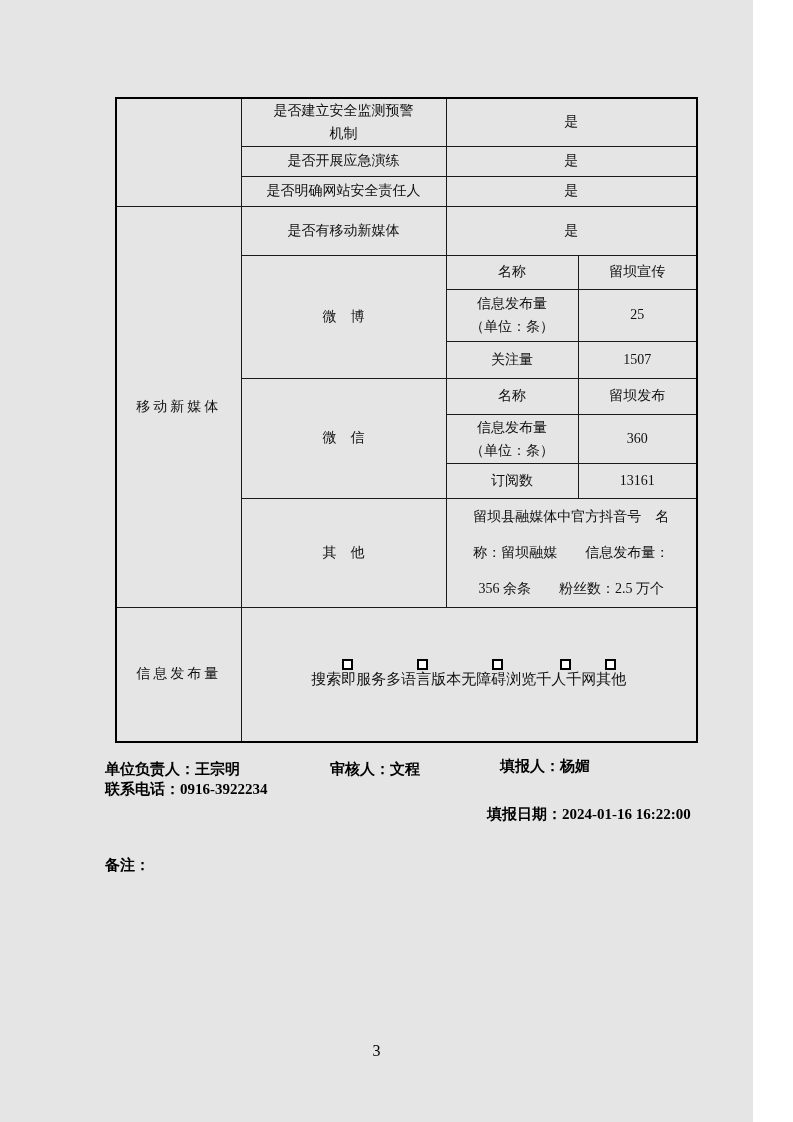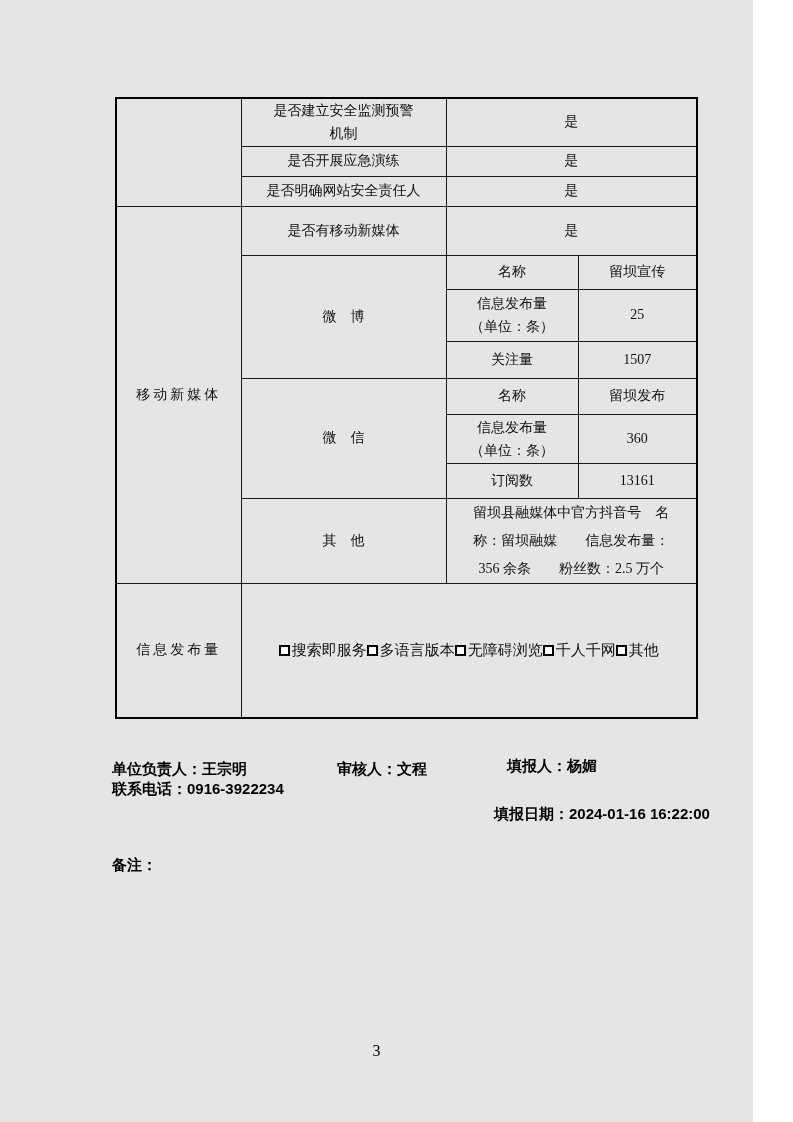--- a/index.html
+++ b/index.html
@@ -33,47 +33,46 @@
   .h48{height:48px} .h30{height:30px} .h49{height:49px} .h34{height:34px}
   .h52{height:52px} .h37{height:37px} .h36{height:36px} .h35{height:35px}
   .h85{height:85px} .h135{height:135px}
   td.pre { white-space: pre-line; line-height: 23px; }
   td.cat { letter-spacing: 3px; }
   td.other-text {
     text-align: left;
     padding-left: 15px;
     padding-right: 8px;
     white-space: pre-line;
-    line-height: 28px;
+    line-height: 36px;
   }
   .cb-row {
     display: flex;
     align-items: center;
     justify-content: center;
     font-size: 15px;
     white-space: nowrap;
   }
-  .cb-item { display: flex; align-items: center; }
+  .cb-item { display: flex; align-items: center; flex-direction: column; }
   .cb {
     display: inline-block;
     width: 11px;
     height: 11px;
     border: 2px solid #000;
     background: #fff;
     margin-right: 2px;
     flex: 0 0 auto;
   }
   .footer-item {
     position: absolute;
-    font-family: Liberation Sans, sans-serif;
+    font-family: Liberation Serif, serif;
     font-weight: bold;
     font-size: 15px;
     color: #000;
     white-space: nowrap;
-    margin-left: 7px;
   }
   .page-number {
     position: absolute;
     left: 0; right: 0;
     top: 1042px;
     text-align: center;
     font-size: 16px;
     font-family: "Liberation Serif", serif;
     color: #000;
   }

